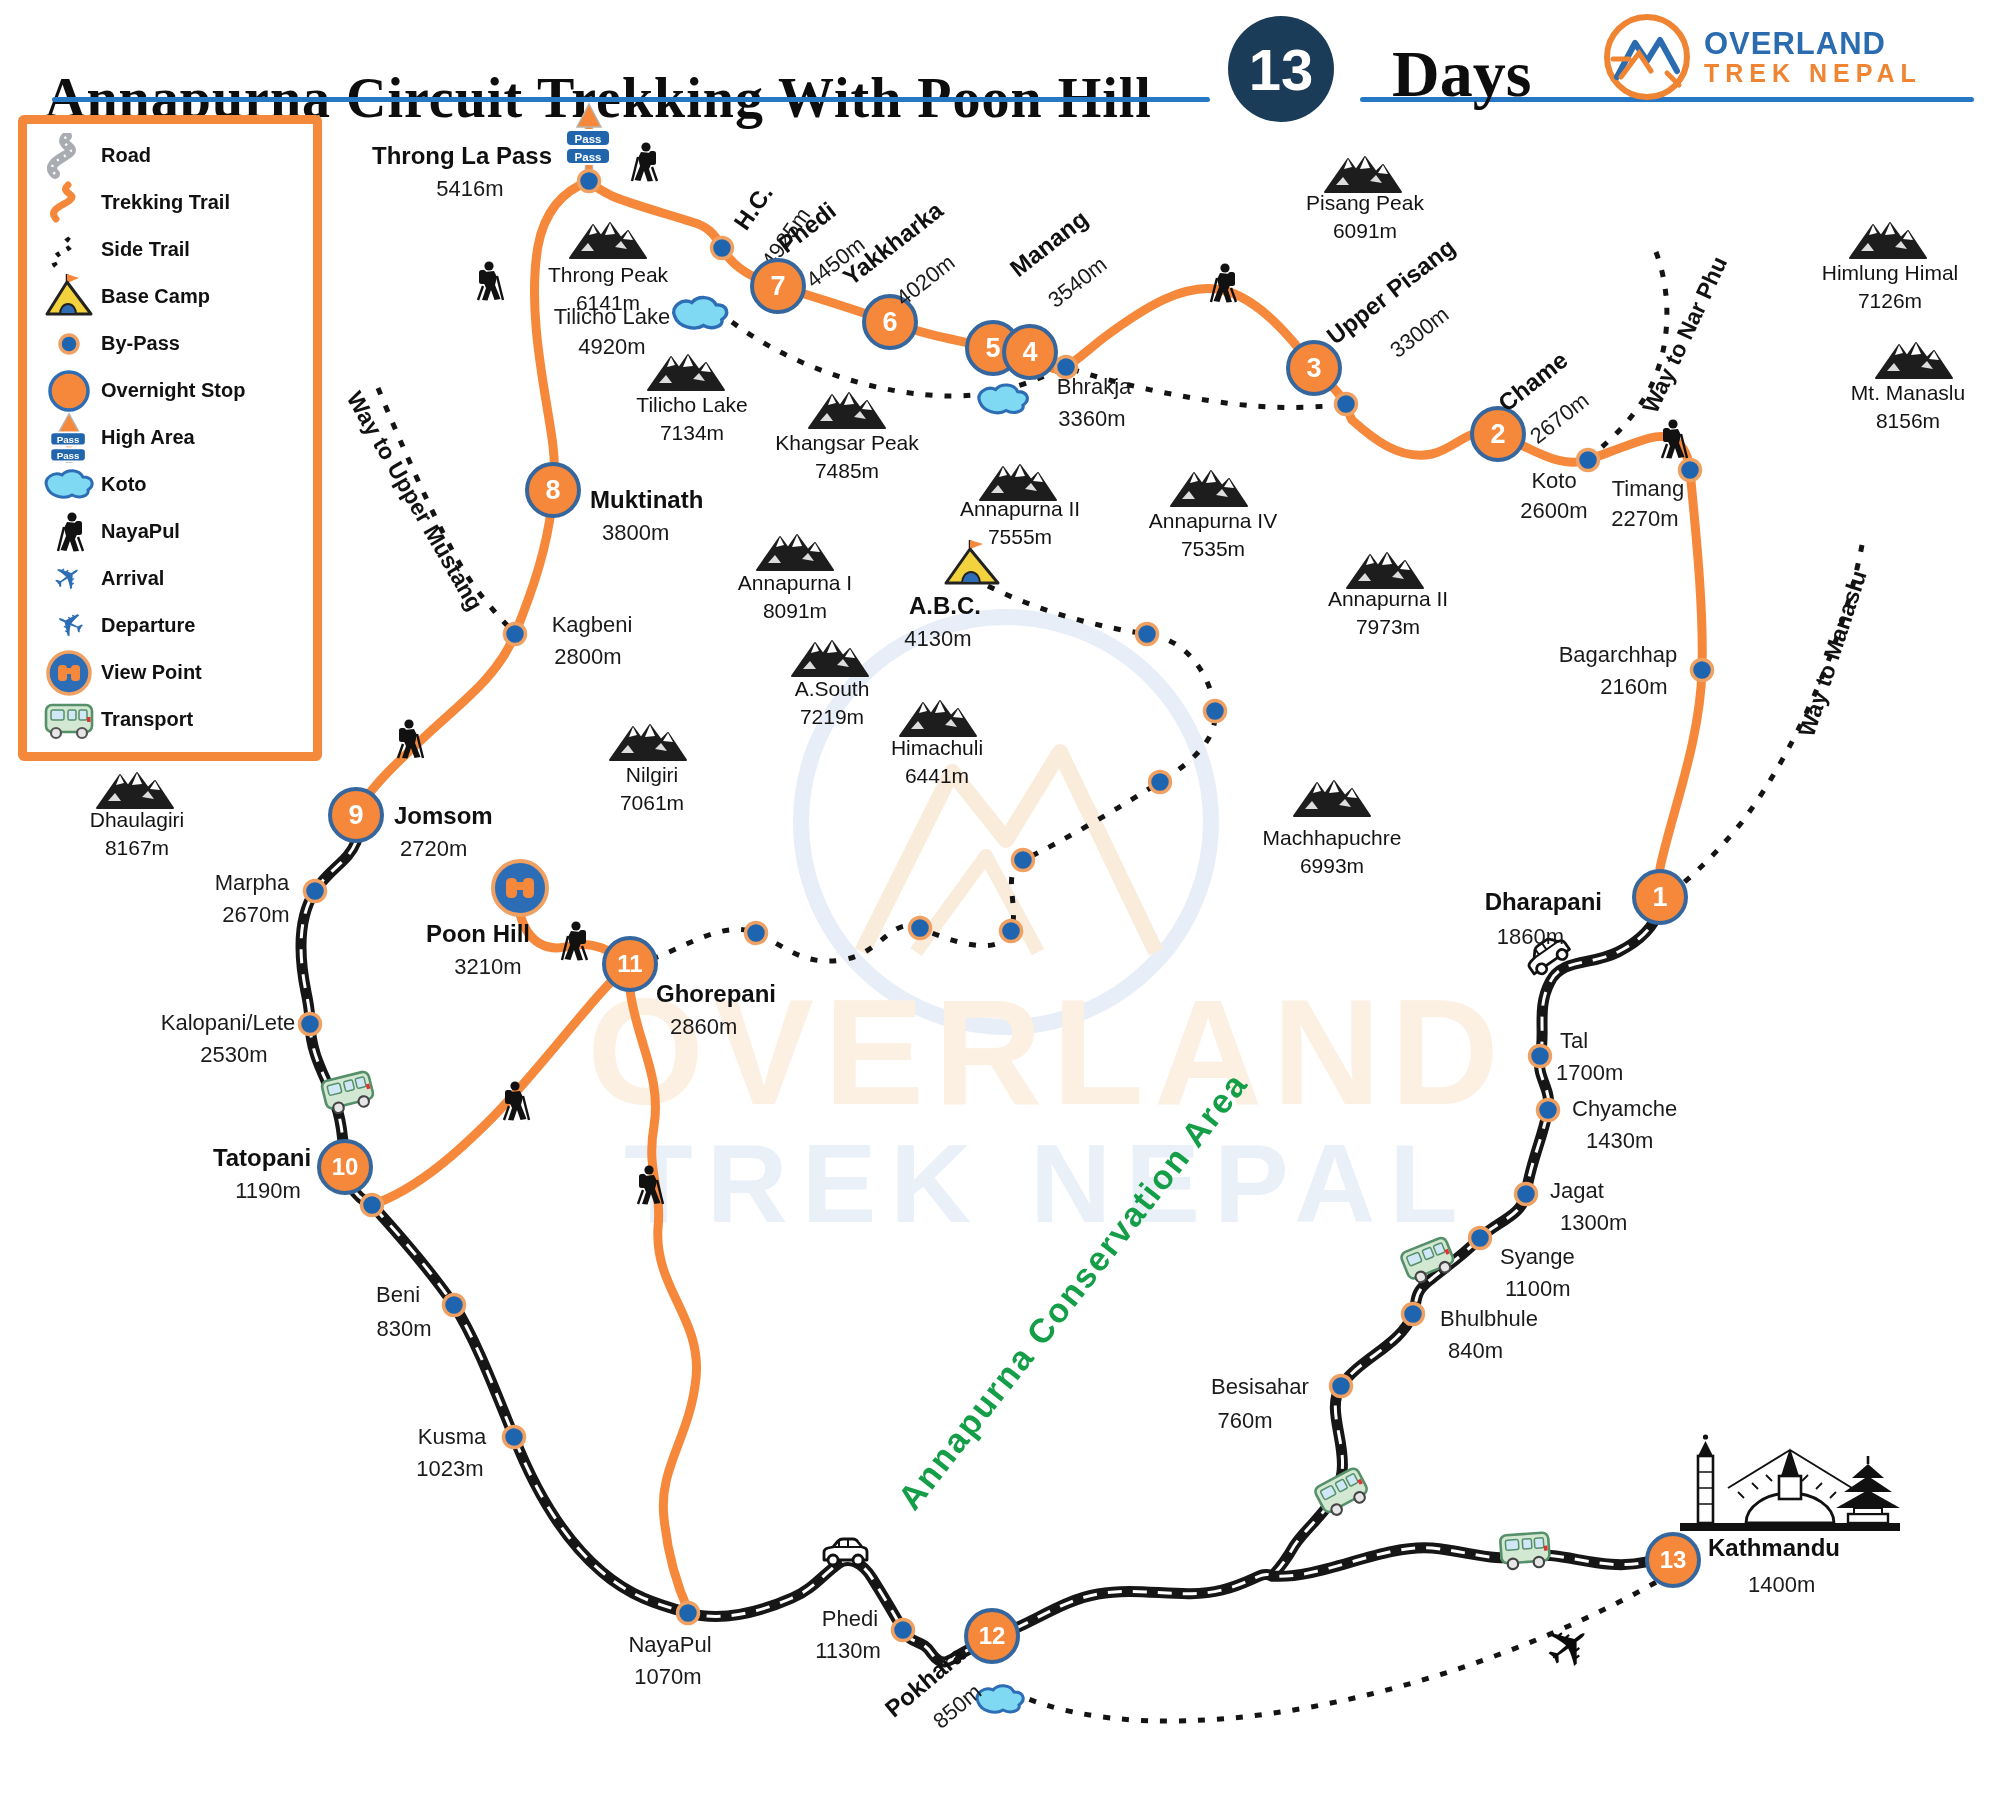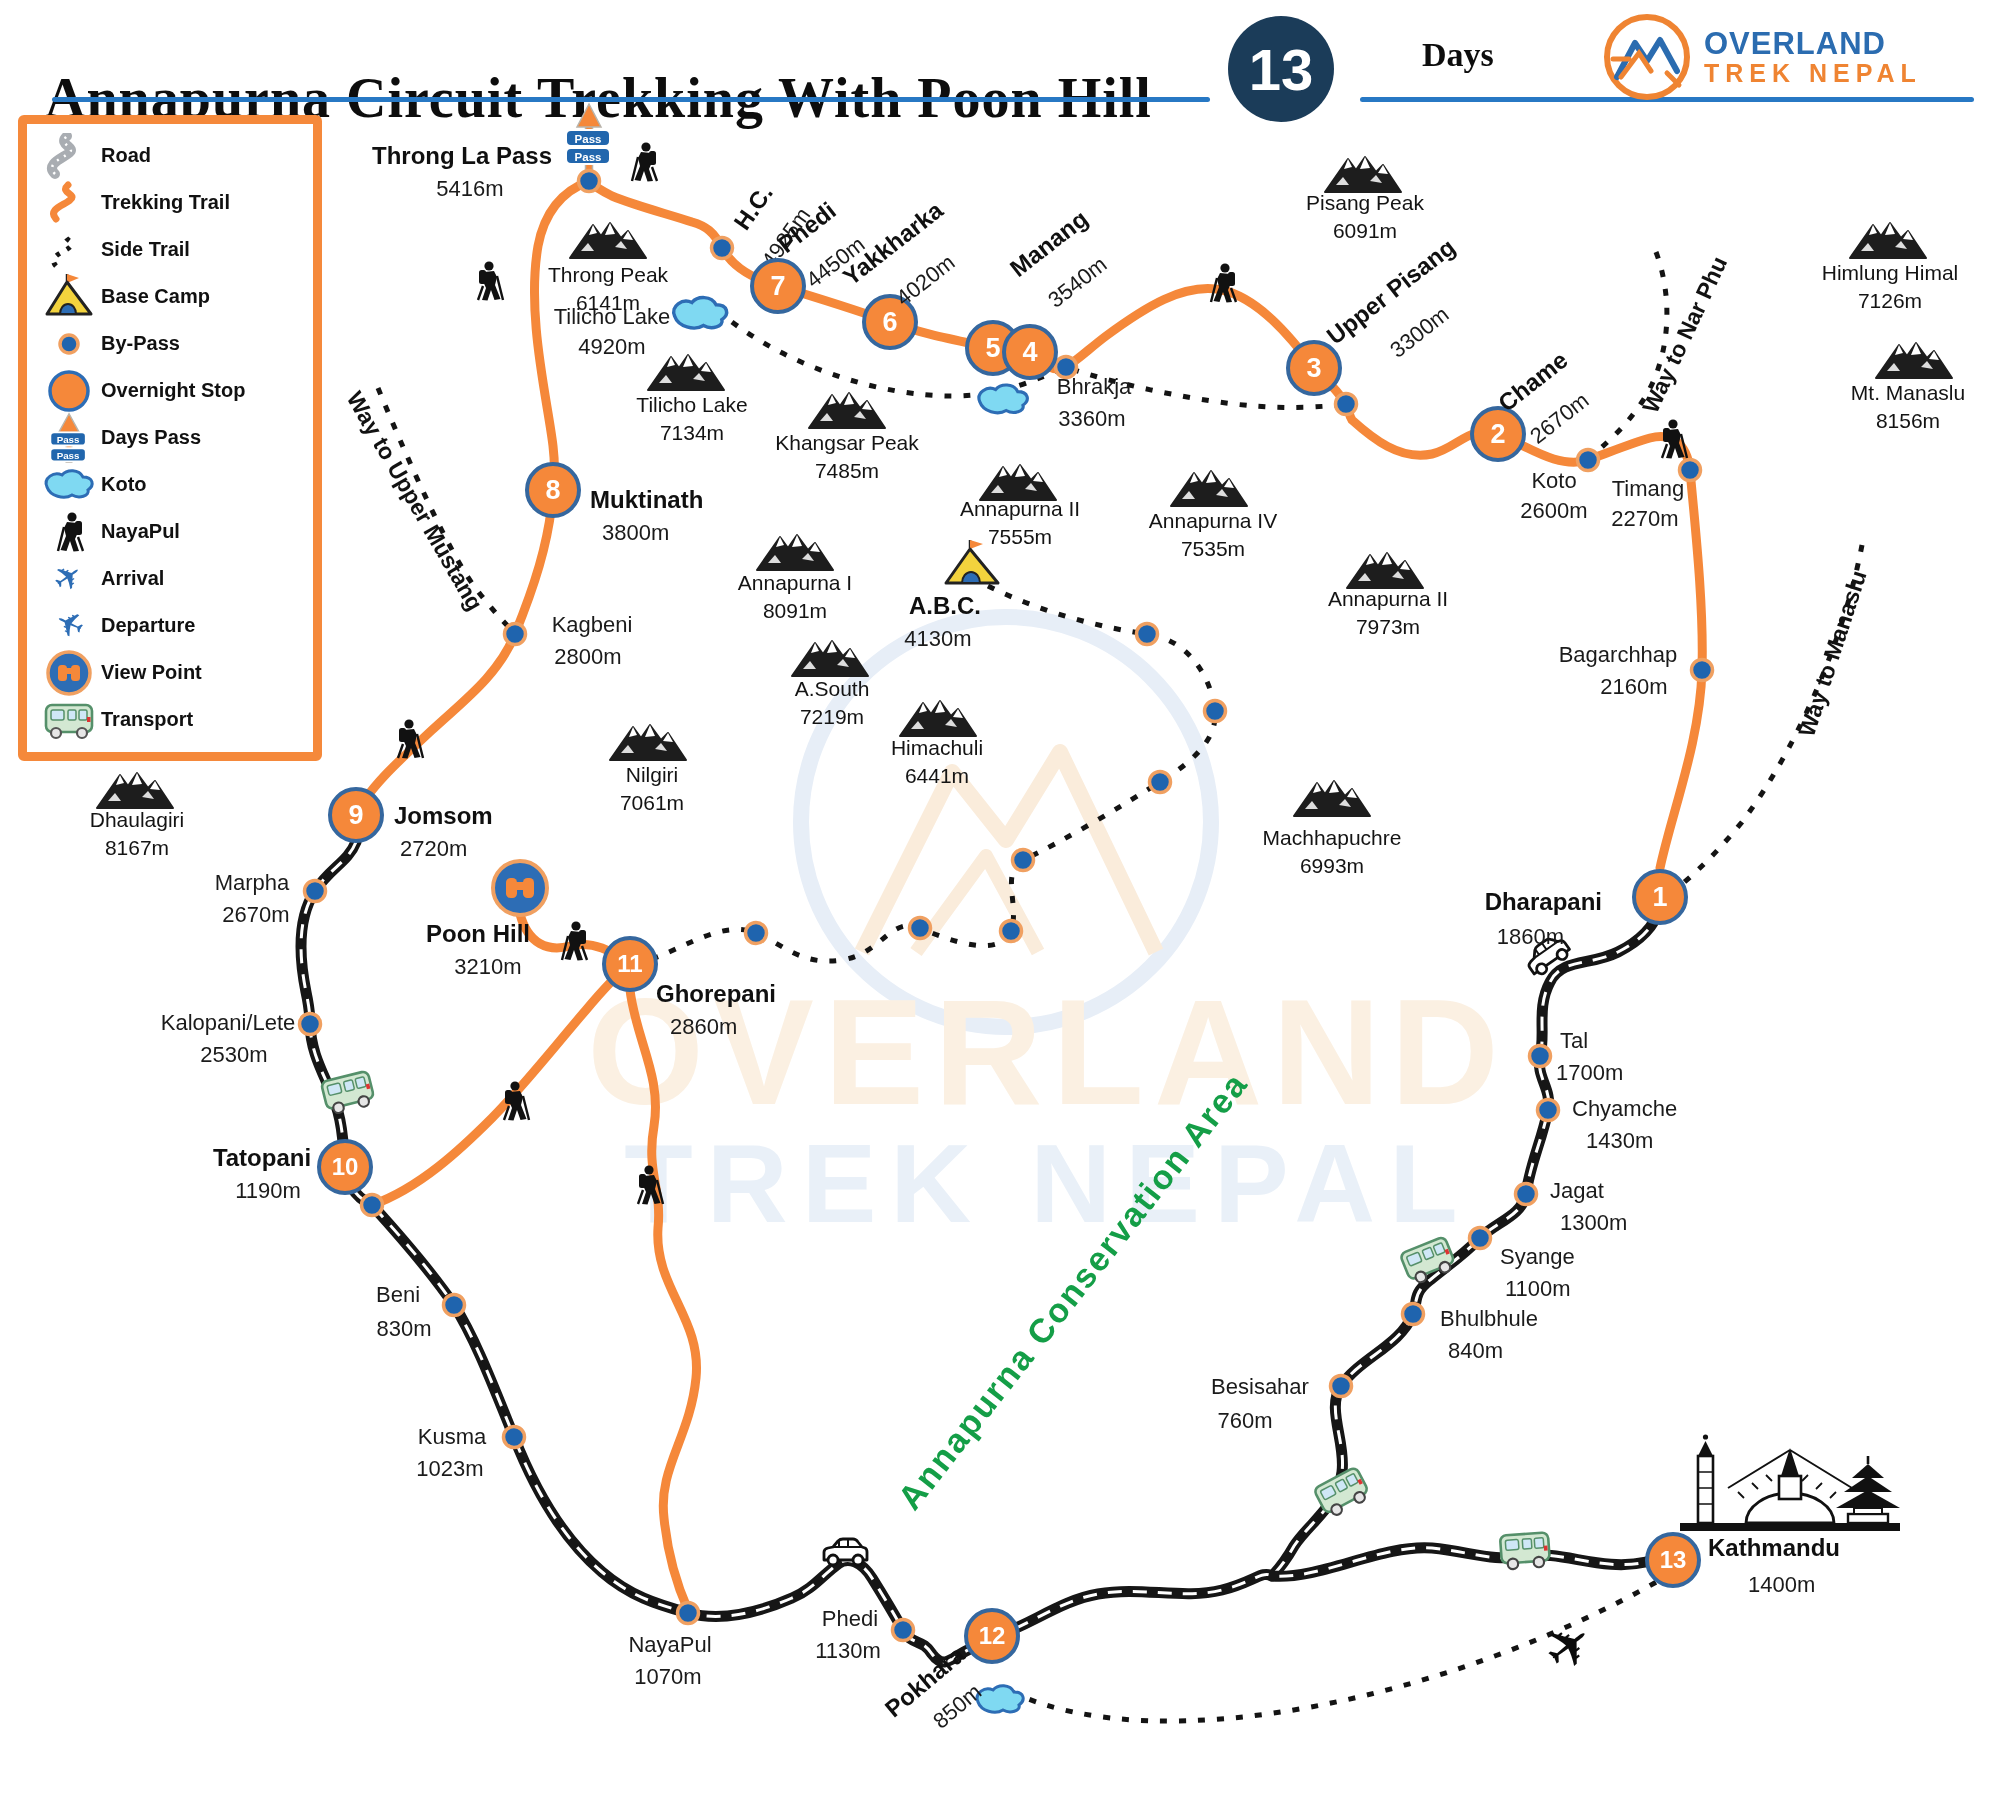--- a/index.html
+++ b/index.html
@@ -7,22 +7,22 @@
          font-family:"Liberation Sans",sans-serif;}
   
   .title{position:absolute;left:45px;top:28px;font-family:"Liberation Serif",serif;
          font-weight:bold;font-size:56px;color:#0d0d0d;white-space:nowrap;letter-spacing:1px;}
   .rule{position:absolute;top:97px;height:5px;background:#2778c4;border-radius:3px;}
   .rule-left{left:52px;width:1158px;}
   .rule-right{left:1360px;width:614px;}
   .days-badge{position:absolute;left:1228px;top:16px;width:106px;height:106px;border-radius:50%;
               background:#1b3c59;color:#fff;display:flex;align-items:center;justify-content:center;
               font-weight:bold;font-size:58px;font-family:"Liberation Sans",sans-serif;}
-  .days-label{position:absolute;left:1422px;top:36px;font-family:"Liberation Serif",serif;
-              font-weight:bold;font-size:34px;color:#0d0d0d;}
+  .days-label{position:absolute;left:1392px;top:36px;font-family:"Liberation Serif",serif;
+              font-weight:bold;font-size:66px;color:#0d0d0d;}
   .logo{position:absolute;left:1600px;top:10px;display:flex;align-items:center;gap:10px;}
   .logo-text{display:flex;flex-direction:column;line-height:1.05;}
   .logo-text .l1{font-weight:bold;font-size:31px;color:#2b6cb0;letter-spacing:1px;}
   .logo-text .l2{font-weight:bold;font-size:25px;color:#ef8432;letter-spacing:6px;}
   
   .legend{position:absolute;left:18px;top:115px;width:304px;height:646px;background:#fff;
           border:9px solid #f5893b;border-radius:6px;box-sizing:border-box;z-index:5;
           padding:8px 0 0 10px;}
   .legend-row{display:flex;align-items:center;height:47px;}
   .legend-ic{width:64px;display:flex;align-items:center;justify-content:center;flex:0 0 64px;}
@@ -129,21 +129,21 @@
         <span class="legend-ic">
           <svg width="56" height="56" viewBox="-28 -32 56 60">
             <rect x="-3" y="-10" width="6" height="34" fill="#f5883a" stroke="#b9b4ab" stroke-width="1.5"></rect>
             <path d="M0,-28 L-11,-8 L11,-8 Z" fill="#f5883a" stroke="#b9b4ab" stroke-width="1.5"></path>
             <rect x="-20" y="-8" width="38" height="14" rx="4" fill="#2166ad" stroke="#fff" stroke-width="2"></rect>
             <text x="-1" y="3" text-anchor="middle" font-size="10.5" font-weight="bold" fill="#fff" font-family="Liberation Sans,sans-serif">Pass</text>
             <rect x="-20" y="9" width="38" height="14" rx="4" fill="#2166ad" stroke="#fff" stroke-width="2"></rect>
             <text x="-1" y="20" text-anchor="middle" font-size="10.5" font-weight="bold" fill="#fff" font-family="Liberation Sans,sans-serif">Pass</text>
           </svg>
         </span>
-        <span class="legend-lb">Days Pass</span>
+        <span class="legend-lb">High Area</span>
       </div>
       <div class="legend-row">
         <span class="legend-ic">
           <svg width="54" height="42" viewBox="-27 -21 54 42">
             <path d="M-22,2 C-26,-7 -15,-14 -7,-10 C-2,-16 10,-16 14,-8 C24,-8 26,0 19,5 C21,11 10,14 3,10 C-5,15 -19,11 -22,2 Z" fill="#7fd9f2" stroke="#2d6db5" stroke-width="3"></path>
           </svg>
         </span>
         <span class="legend-lb">Koto</span>
       </div>
       <div class="legend-row">

